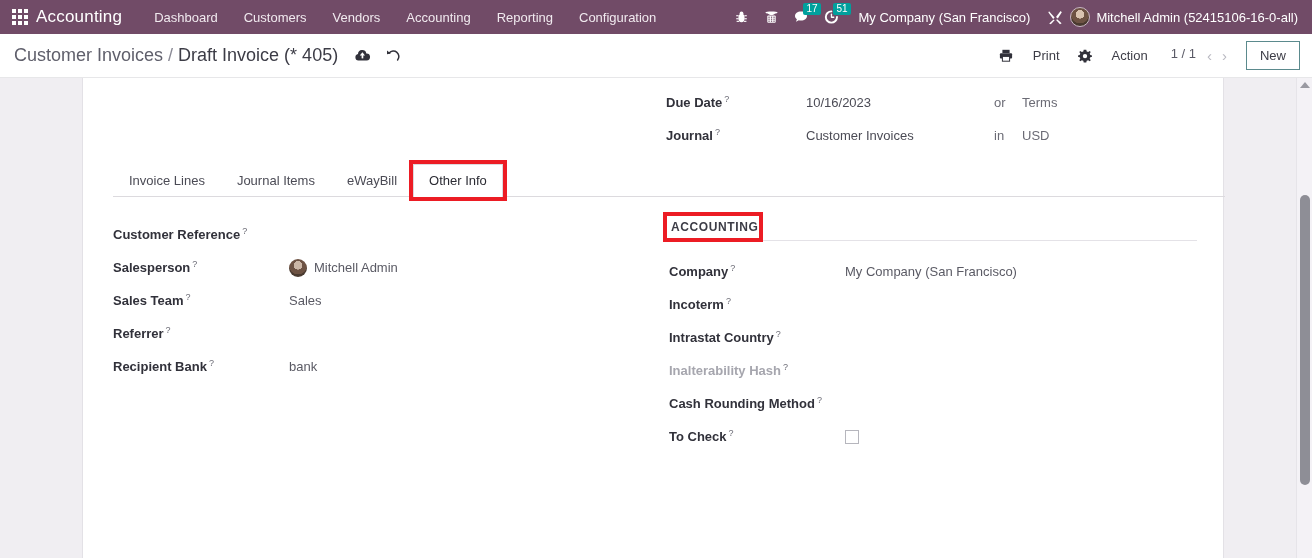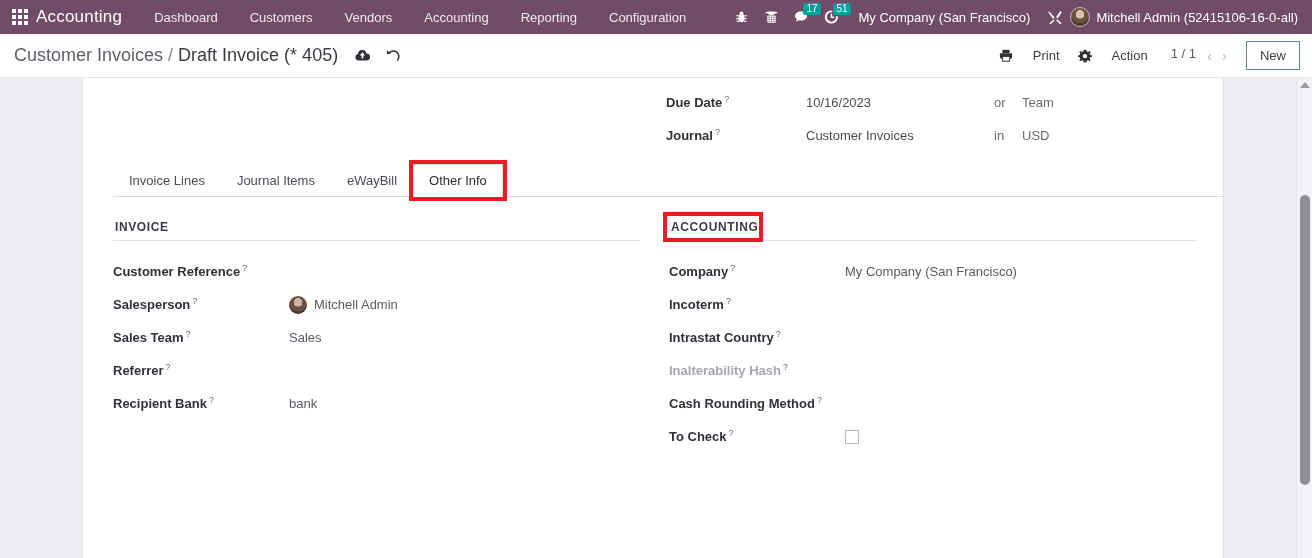--- a/index.html
+++ b/index.html
@@ -33,21 +33,21 @@
     cursor: pointer;
   }
   .apps-grid i { background: #ffffff; display: block; width: 4px; height: 4px; }
   .brand {
     font-size: 17px;
     font-weight: 400;
     letter-spacing: .2px;
     margin-right: 20px;
     white-space: nowrap;
   }
-  .nav-menu { display: flex; align-items: center; gap: 8px; }
+  .nav-menu { display: flex; align-items: center; gap: 2px; }
   .nav-item {
     padding: 7px 12px;
     font-size: 13px;
     color: #f1eaef;
     white-space: nowrap;
     cursor: pointer;
   }
   .nav-right {
     margin-left: auto;
     display: flex;
@@ -414,21 +414,21 @@
 </div>
 
 <div class="page">
   <div class="sheet-wrap">
 
     <div class="top-fields">
       <div class="tf-row">
         <span class="tf-label"><span>Due Date</span><span class="help-q">?</span></span>
         <span class="tf-val">10/16/2023</span>
         <span class="tf-mid">or</span>
-        <span class="tf-tail">Team</span>
+        <span class="tf-tail">Terms</span>
       </div>
       <div class="tf-row">
         <span class="tf-label"><span>Journal</span><span class="help-q">?</span></span>
         <span class="tf-val">Customer Invoices</span>
         <span class="tf-mid">in</span>
         <span class="tf-tail">USD</span>
       </div>
     </div>
 
     <div class="notebook">
@@ -439,21 +439,20 @@
         <div class="tab-box">
           <div class="tab active">Other Info</div>
           <div class="annot" style="left:-4px; top:-4px; right:-4px; bottom:-5px;"></div>
         </div>
       </div>
     </div>
 
     <div class="groups">
 
       <div class="group">
-        <span class="group-title">INVOICE</span>
 
         <div class="f-row">
           <span class="f-label"><span>Customer Reference</span><span class="help-q">?</span></span>
           <span class="f-val"></span>
         </div>
 
         <div class="f-row">
           <span class="f-label"><span>Salesperson</span><span class="help-q">?</span></span>
           <span class="f-val">
             <span class="avatar-sm"></span>

